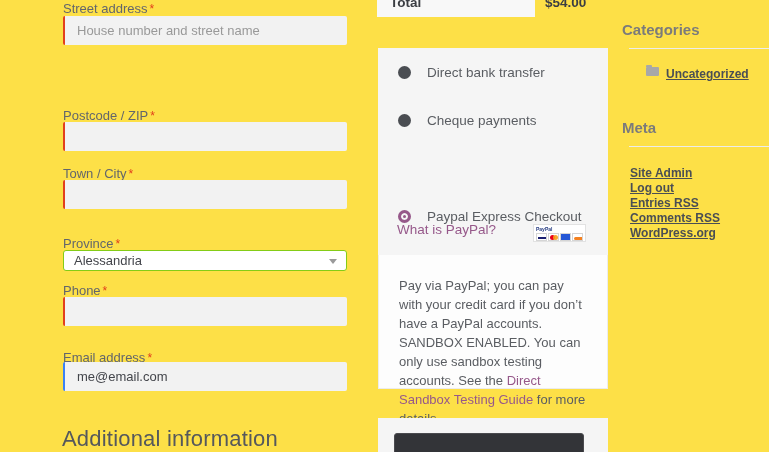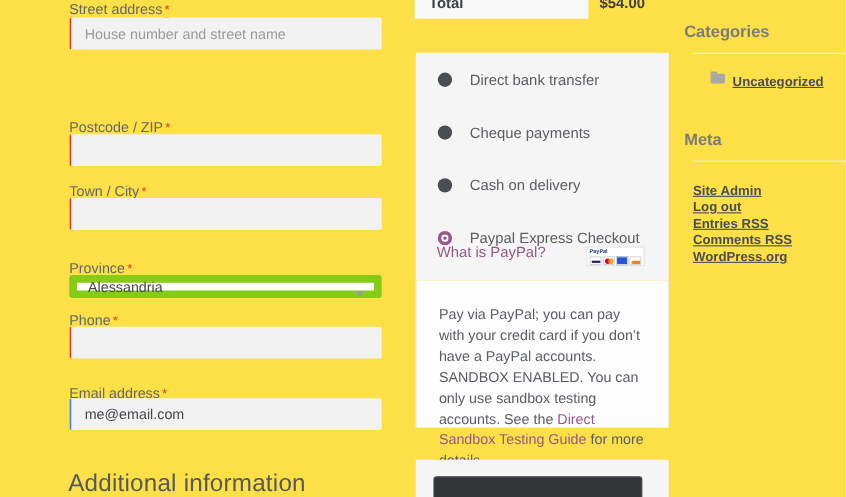--- a/index.html
+++ b/index.html
@@ -10,21 +10,21 @@
   
   .field-label { position:absolute; left:63px; font-size:13px; color:#63666b; }
   .req { color:#e2401c; border-bottom:1px dashed #e2401c; margin-left:2px; font-size:12px; }
   .inp { position:absolute; left:63px; width:284px; height:29px; background:#f2f2f2;
     border:none; border-radius:2px; font-family:inherit; font-size:13px; color:#43454b;
     padding:0 12px; outline:none; }
   .inp::placeholder { color:#999; opacity:1; }
   .inp.invalid { border-left:2px solid #e2401c; }
   .inp.valid   { border-left:2px solid #3b82f6; }
   .select-box { position:absolute; left:63px; width:284px; height:21px; background:#fff;
-    border:7px solid #84cc16; border-radius:3px; font-size:13px; color:#43454b;
+    border:1px solid #84cc16; border-radius:3px; font-size:13px; color:#43454b;
     display:flex; align-items:center; padding:0 10px; cursor:default; }
   .select-caret { position:absolute; right:9px; top:8px; width:0; height:0;
     border-left:4px solid transparent; border-right:4px solid transparent;
     border-top:5px solid #9a9a9a; }
   .section-heading { position:absolute; left:62px; top:426px; font-size:22px;
     font-weight:400; color:#55585c; letter-spacing:.2px; }
 
   
   .total-cell { position:absolute; left:377px; top:-13px; width:158px; height:30px;
     background:#f8f8f8; display:flex; align-items:center; padding-left:13px; }
@@ -122,24 +122,20 @@
 
   <div class="payment-box">
     <div class="pm-row" style="top:17px;">
       <span class="radio"></span>
       <span class="pm-label">Direct bank transfer</span>
     </div>
     <div class="pm-row" style="top:65px;">
       <span class="radio"></span>
       <span class="pm-label">Cheque payments</span>
     </div>
-    <div class="pm-row" style="top:113px;">
-      <span class="radio"></span>
-      <span class="pm-label">Cash on delivery</span>
-    </div>
     <div class="pm-row" style="top:161px;">
       <span class="radio sel"></span>
       <span class="pm-label">Paypal Express Checkout</span>
     </div>
     <a class="paypal-link">What is PayPal?</a>
     <div class="cards">
       <div class="pp-word">PayPal</div>
       <div class="card-row">
         <span class="card visa"></span>
         <span class="card mc"></span>

